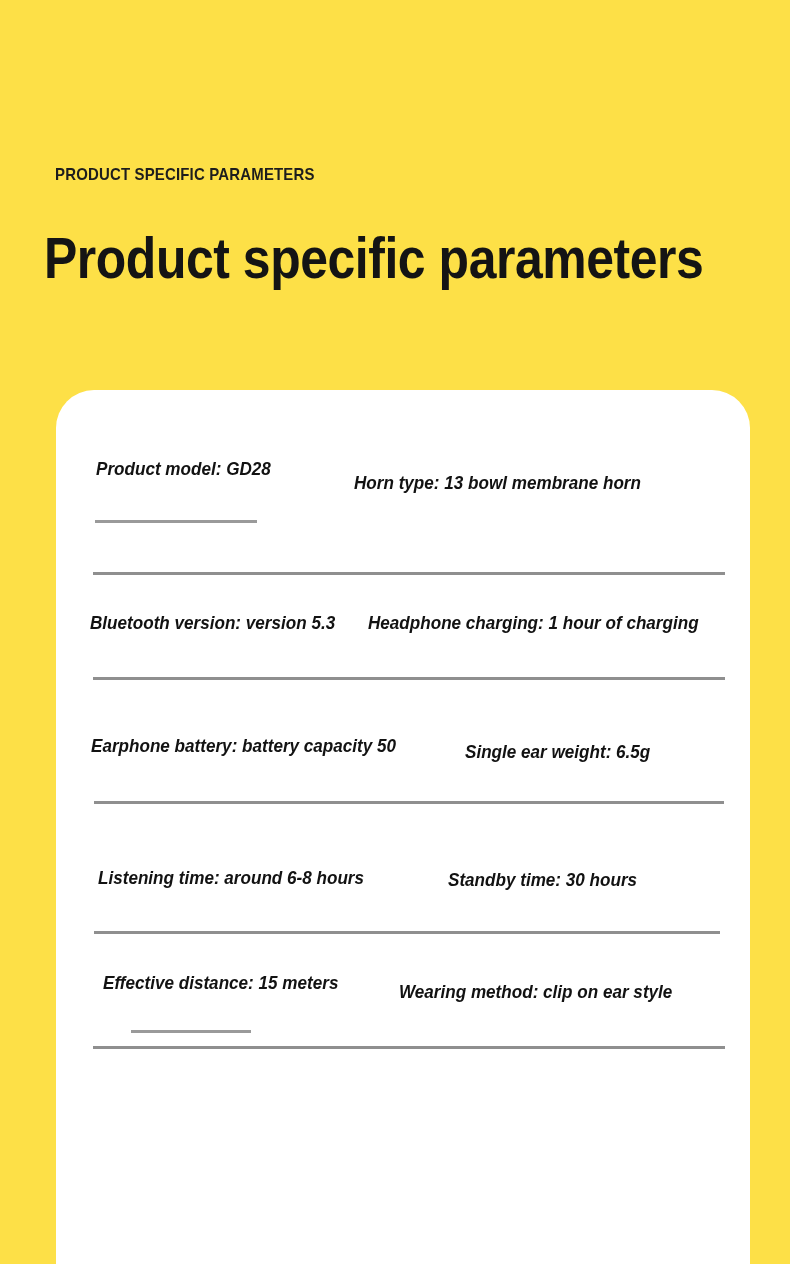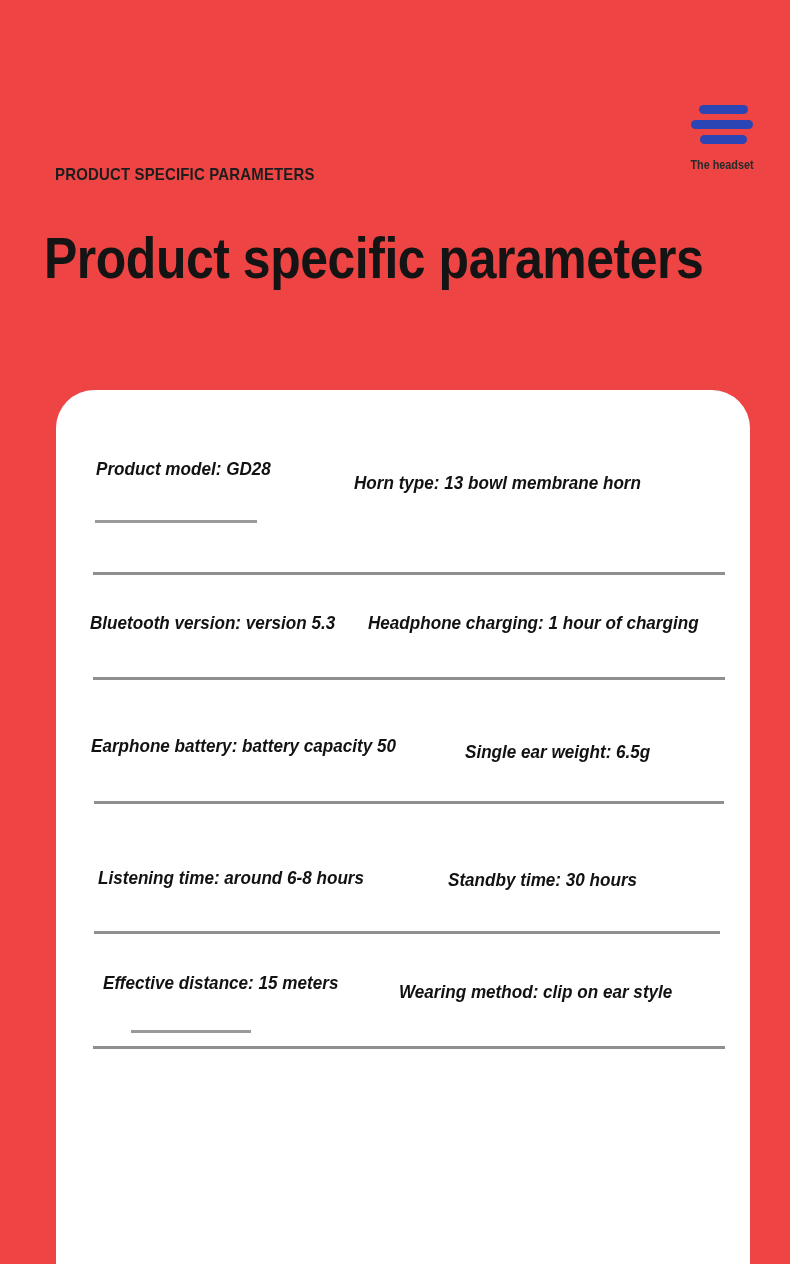--- a/index.html
+++ b/index.html
@@ -15,21 +15,21 @@
     overflow: hidden;
     position: relative;
   }
 
   .page {
     position: absolute;
     left: 0;
     top: 0;
     width: 790px;
     height: 1264px;
-    background: #ef4444;
+    background: #fde047;
   }
 
   
   .header {
     position: absolute;
     left: 0;
     top: 0;
     width: 790px;
     height: 310px;
   }
@@ -141,28 +141,20 @@
 <body>
 
 <div class="page">
 
   <div class="header">
 
     <div class="eyebrow">PRODUCT SPECIFIC PARAMETERS</div>
 
     <div class="page-title">Product specific parameters</div>
 
-    <div class="brand">
-      <div class="logo-mark">
-        <span class="logo-bar b1"></span>
-        <span class="logo-bar b2"></span>
-        <span class="logo-bar b3"></span>
-      </div>
-      <div class="brand-name">The headset</div>
-    </div>
   </div>
 
   <div class="spec-card">
     <div class="spec-rows">
 
       <div class="spec-row" style="top:68px;">
         <div class="cell" style="left:40px; top:0;">Product model: GD28</div>
         <div class="cell" style="left:298px; top:14px;">Horn type: 13 bowl membrane horn</div>
         <div class="rule thin" style="left:39px; top:62px; width:162px;"></div>
         <div class="rule" style="left:37px; top:114px; width:632px;"></div>

